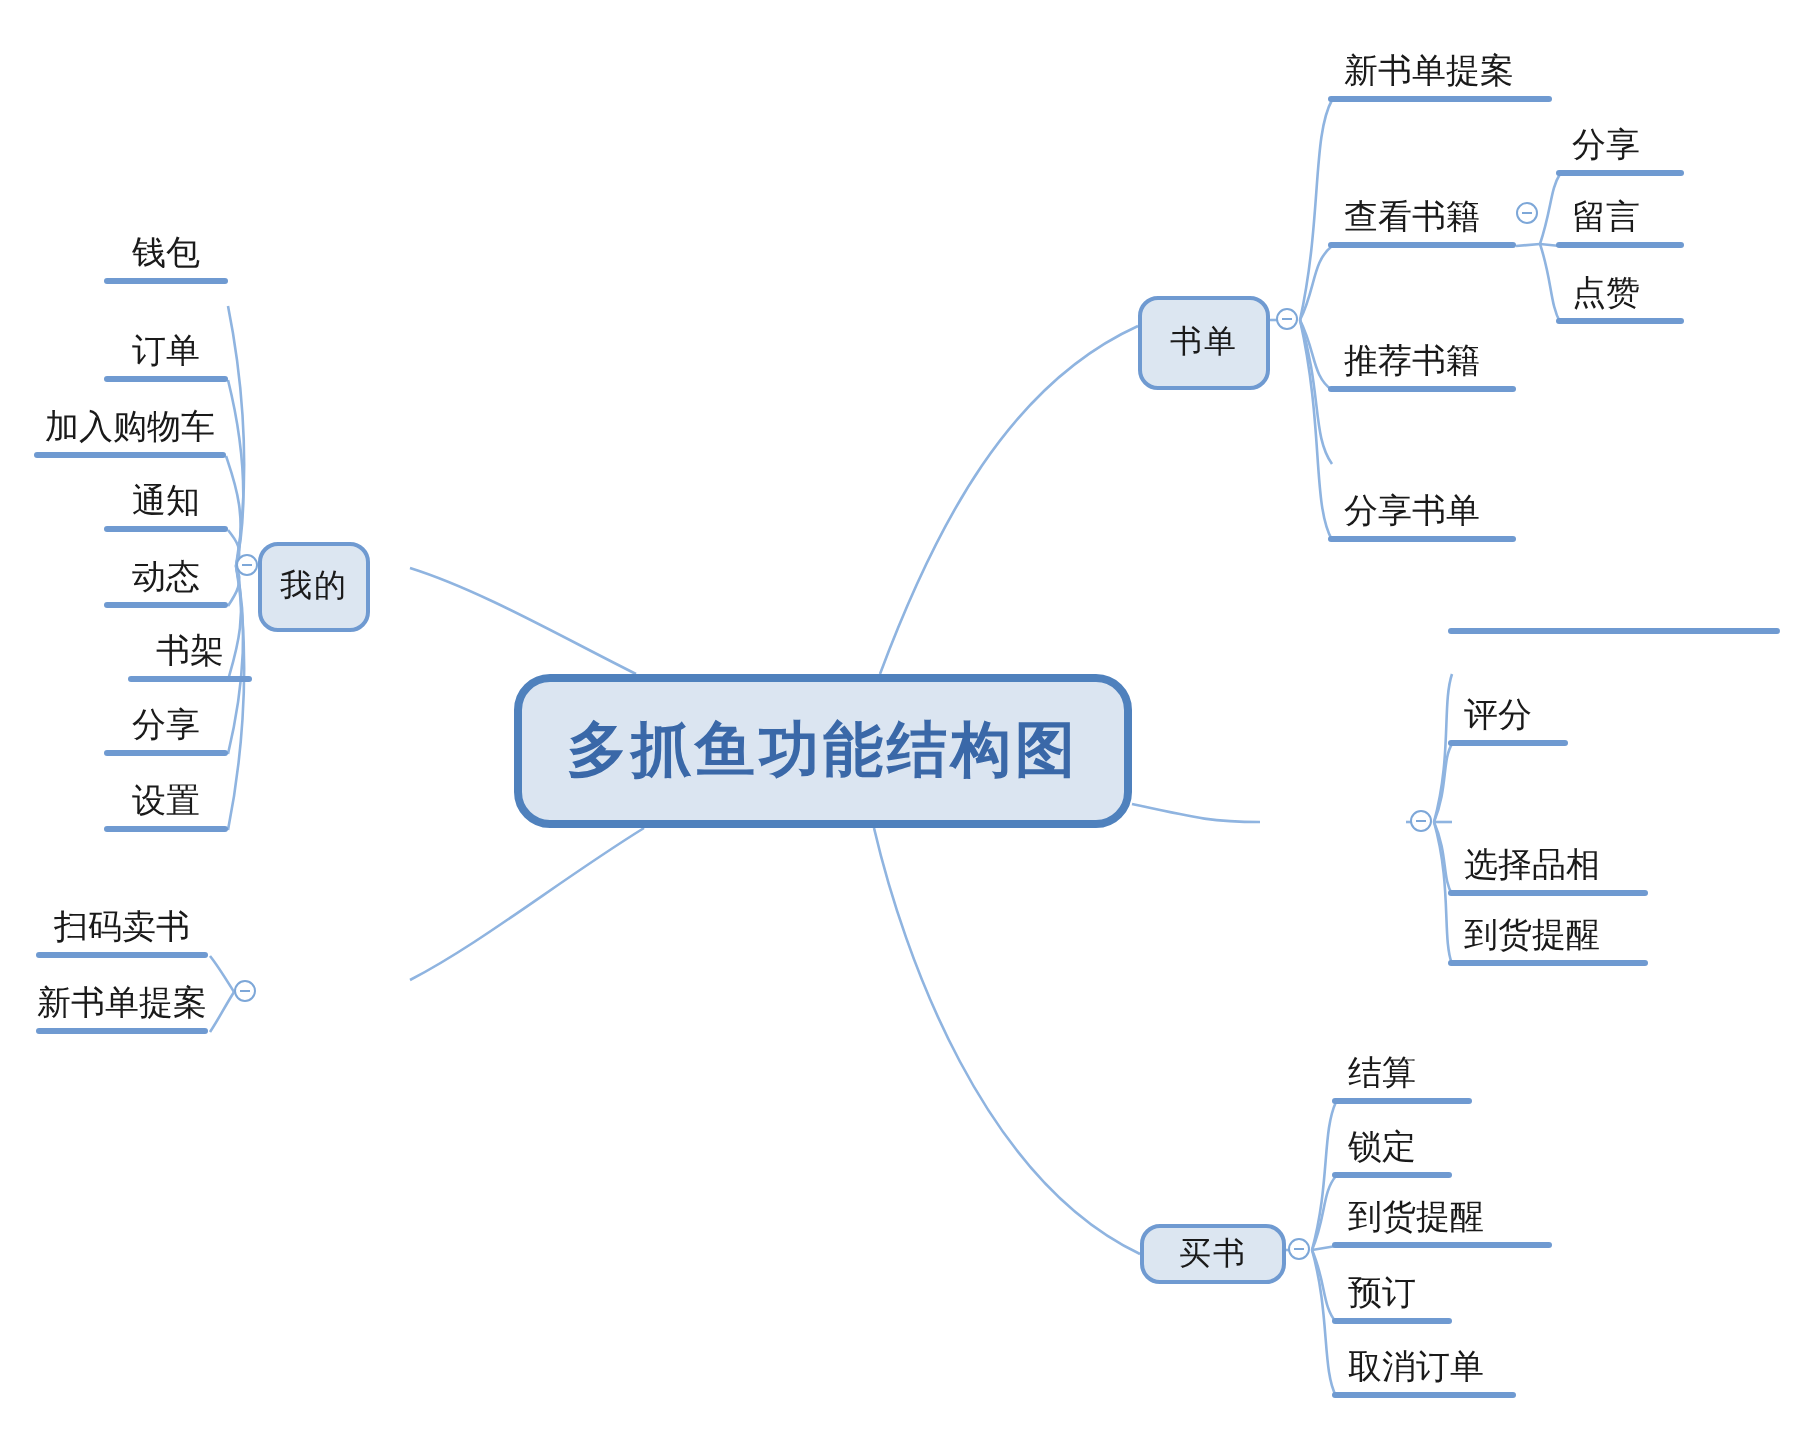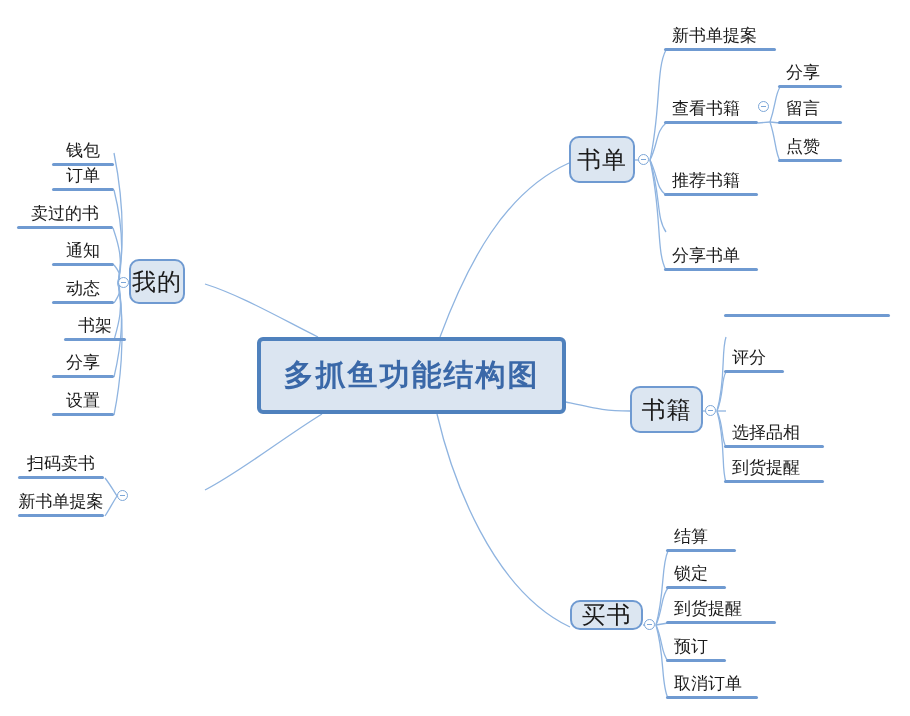--- a/index.html
+++ b/index.html
@@ -9,29 +9,29 @@
     font-family:"Liberation Sans","DejaVu Sans",sans-serif;
   }
   #connector-layer{position:absolute;left:0;top:0;width:910px;height:716px;}
   #connector-layer path{fill:none;stroke:var(--curve-line,#8fb4e0);stroke-width:1.3;}
   .main-topic{
     position:absolute;box-sizing:border-box;
     background:var(--node-fill,#dce6f1);
     border:2px solid var(--node-border,#6f9ad1);
     border-radius:10px;
     display:flex;align-items:center;justify-content:center;
-    font-size:24px;color:var(--topic-text,#1a1a1a);
-    letter-spacing:1px;white-space:nowrap;
+    font-size:16px;color:var(--topic-text,#1a1a1a);
+    letter-spacing:1px;white-space:nowrap;margin-top:12px;
   }
   .central-topic{
     position:absolute;box-sizing:border-box;
     left:257px;top:337px;width:309px;height:77px;
     background:var(--central-fill,#dbe5f1);
     border:4px solid var(--central-border,#4f81bd);
-    border-radius:6px;
+    border-radius:18px;
     display:flex;align-items:center;justify-content:center;
     font-size:30px;font-weight:bold;color:var(--central-text,#3a68a8);
     letter-spacing:2px;white-space:nowrap;
   }
   .sub{position:absolute;display:flex;flex-direction:column;}
   .sub-label{
     font-size:17px;line-height:21px;color:var(--topic-text,#1a1a1a);
     white-space:nowrap;
   }
   .sub.right .sub-label{align-self:flex-start;padding-left:8px;}
@@ -96,21 +96,20 @@
     <path d="M 118,283 C 126,320 119,356 114,377"></path>
     <path d="M 118,283 C 127,336 119,390 114,415"></path>
 
     <path d="M 117,496 C 112,488 109,483 105,478"></path>
     <path d="M 117,496 C 112,504 109,510 105,516"></path>
   </svg>
 
   <div class="central-topic">多抓鱼功能结构图</div>
 
   <div class="main-topic" style="left:569px;top:136px;width:66px;height:47px">书单</div>
-  <div class="main-topic" style="left:630px;top:386px;width:73px;height:47px">书籍</div>
   <div class="main-topic" style="left:570px;top:600px;width:73px;height:30px">买书</div>
   <div class="main-topic" style="left:129px;top:259px;width:56px;height:45px">我的</div>
 
   <div class="toggle" style="left:638px;top:154px">
       <span class="minus-glyph"></span>
     </div>
   <div class="toggle" style="left:758px;top:101px">
       <span class="minus-glyph"></span>
     </div>
   <div class="toggle" style="left:705px;top:405px">
@@ -185,30 +184,30 @@
   </div>
   <div class="sub right" style="left:666px;top:636px;width:60px">
     <span class="sub-label">预订</span>
     <div class="underline"></div>
   </div>
   <div class="sub right" style="left:666px;top:673px;width:92px">
     <span class="sub-label">取消订单</span>
     <div class="underline"></div>
   </div>
 
-  <div class="sub left" style="left:52px;top:140px;width:62px">
+  <div class="sub left" style="left:52px;top:116px;width:62px">
     <span class="sub-label">钱包</span>
     <div class="underline"></div>
   </div>
   <div class="sub left" style="left:52px;top:165px;width:62px">
     <span class="sub-label">订单</span>
     <div class="underline"></div>
   </div>
   <div class="sub left" style="left:17px;top:203px;width:96px">
-    <span class="sub-label">卖过的书</span>
+    <span class="sub-label">加入购物车</span>
     <div class="underline"></div>
   </div>
   <div class="sub left" style="left:52px;top:240px;width:62px">
     <span class="sub-label">通知</span>
     <div class="underline"></div>
   </div>
   <div class="sub left" style="left:52px;top:278px;width:62px">
     <span class="sub-label">动态</span>
     <div class="underline"></div>
   </div>

